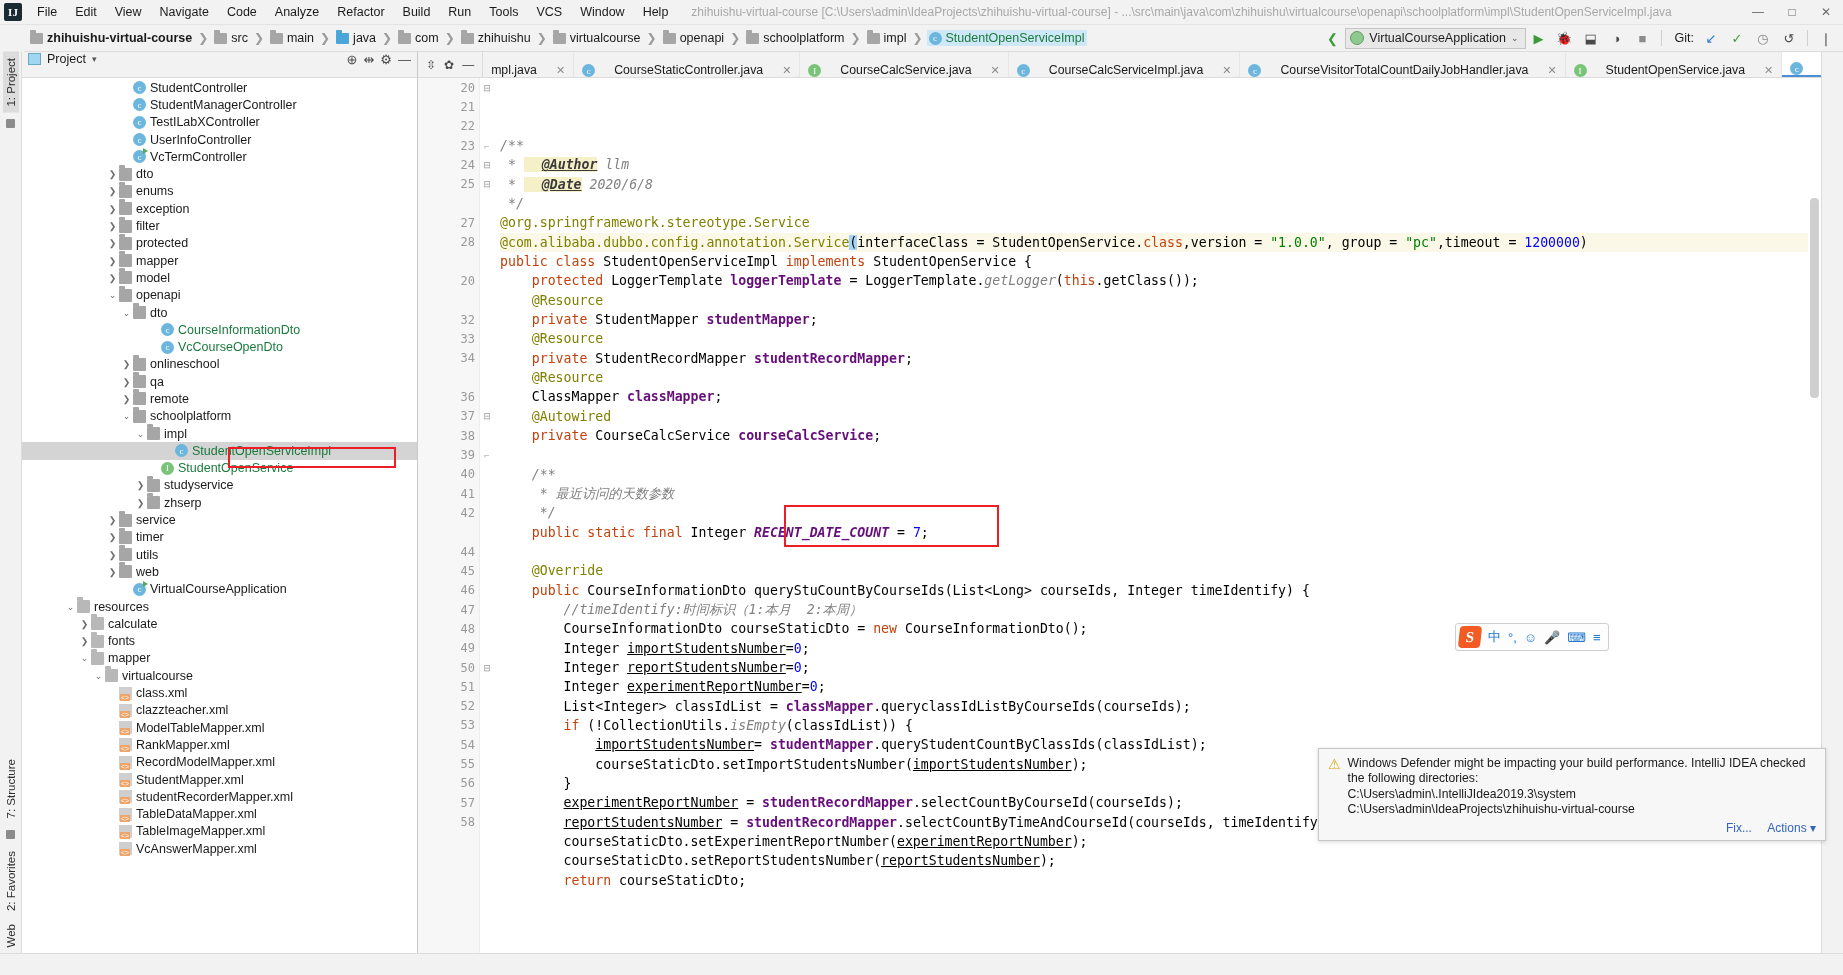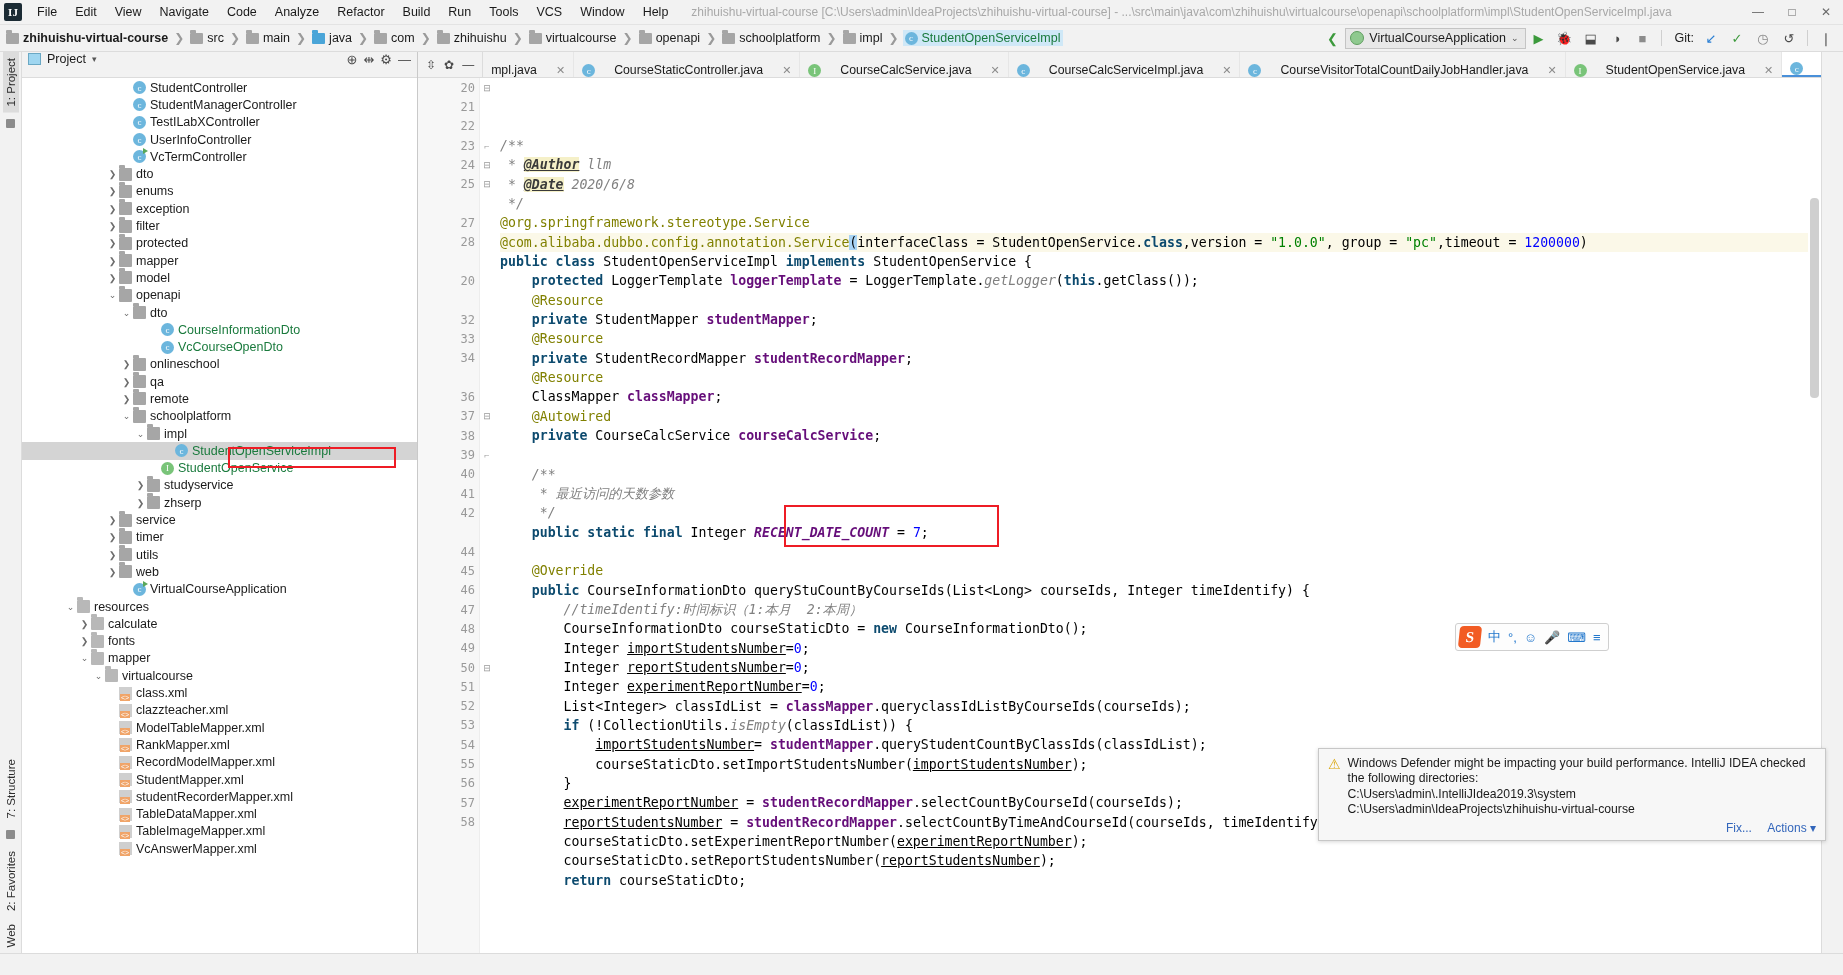--- a/index.html
+++ b/index.html
@@ -15,21 +15,21 @@
              font-size:11px; font-weight:bold; display:flex; align-items:center;
              justify-content:center; border-radius:2px; font-family:"Liberation Serif",serif;}
   .menu-item { font-size:12.5px; color:#1a1a1a; padding:2px 9px; white-space:nowrap; }
   .win-title { font-size:12px; color:#a8a8a8; margin-left:14px; white-space:nowrap;
                overflow:hidden; text-overflow:clip; flex:1; }
   .win-ctrl { display:flex; align-items:center; }
   .win-ctrl span { width:34px; text-align:center; font-size:12px; color:#6a6a6a; }
 
   
   .navbar { height:27px; background:#f2f2f2; display:flex; align-items:center;
-            border-bottom:1px solid #dcdcdc; flex:none; padding-left:4px; }
+            border-bottom:1px solid #dcdcdc; flex:none; padding-left:4px;margin-left:24px; }
   .crumb { display:flex; align-items:center; font-size:12.5px; color:#1a1a1a;
            padding:1px 2px 1px 2px; white-space:nowrap; }
   .crumb .ico { width:13px; height:11px; margin-right:4px; border-radius:1px;
                 background:#a6a6a6; position:relative; }
   .crumb .ico.blue { background:#4aa5d8; }
   .crumb .ico.folder:after{ content:""; position:absolute; left:0; top:-3px; width:6px;
                 height:3px; background:inherit; border-radius:1px 1px 0 0;}
   .crumb.bold { font-weight:bold; }
   .crumb-sep { color:#9a9a9a; font-size:12px; margin:0 4px; }
   .crumb.active { background:#cfe8f7; }
@@ -114,28 +114,28 @@
     padding-right:4px; font-size:12px; color:#999; font-family:"DejaVu Sans Mono", monospace;}
   .gmark { position:absolute; right:-16px; width:14px; text-align:center; font-size:10px; }
   .foldcol { width:14px; flex:none; background:#fff; position:relative; }
   .fold { height:19.34px; display:flex; align-items:center; justify-content:center;
     font-size:9px; color:#9a9a9a; }
   .code { flex:1; position:relative; font-family:"DejaVu Sans Mono", monospace;
     font-size:13.2px; line-height:19.34px; white-space:pre; overflow:hidden;
     color:#000; padding-left:6px; }
   .cl { height:19.34px; white-space:pre; }
   .cl.hl { background:#fbf8e8; }
-  .kw { color:#0c4a6e; font-weight:bold; }
+  .kw { color:#c2410c; font-weight:normal; }
   .anno { color:#808000; }
   .str { color:#008000; }
   .num { color:#0000ff; }
   .cmt { color:#808080; font-style:italic; }
   .cmtdoc { color:#808080; font-style:italic; }
   .jdtag { color:#3a3a3a; font-style:italic; font-weight:bold; text-decoration:underline;
-    background:#f5f0c8; }
+    background:#f5f0c8;padding-left:18px; }
   .fld { color:#660e7a; font-weight:bold; }
   .sfld { color:#660e7a; font-weight:bold; font-style:italic; }
   .ul { text-decoration:underline; }
   .caretpos { background:#a8d4f5; }
   .code-hl { position:absolute; border:2px solid #ee1c25; pointer-events:none; }
 
   .scrollbar-v { position:absolute; right:0; top:0; width:13px; bottom:0; background:#fff; }
   .scroll-thumb { position:absolute; right:2px; width:9px; background:#cfcfcf; border-radius:4px; }
 
   

